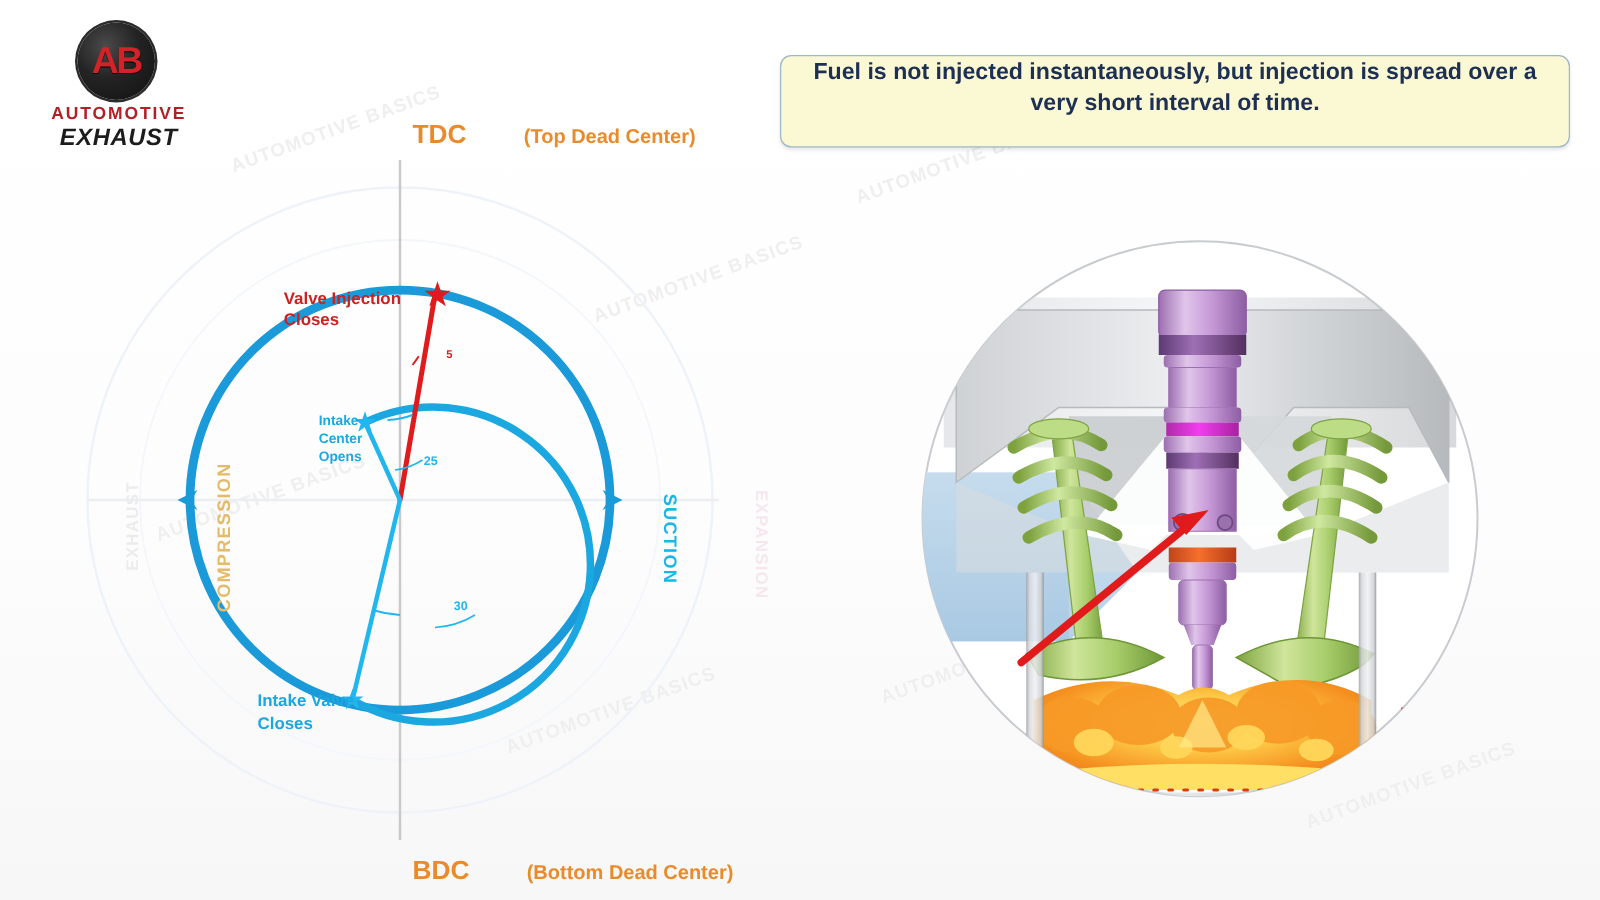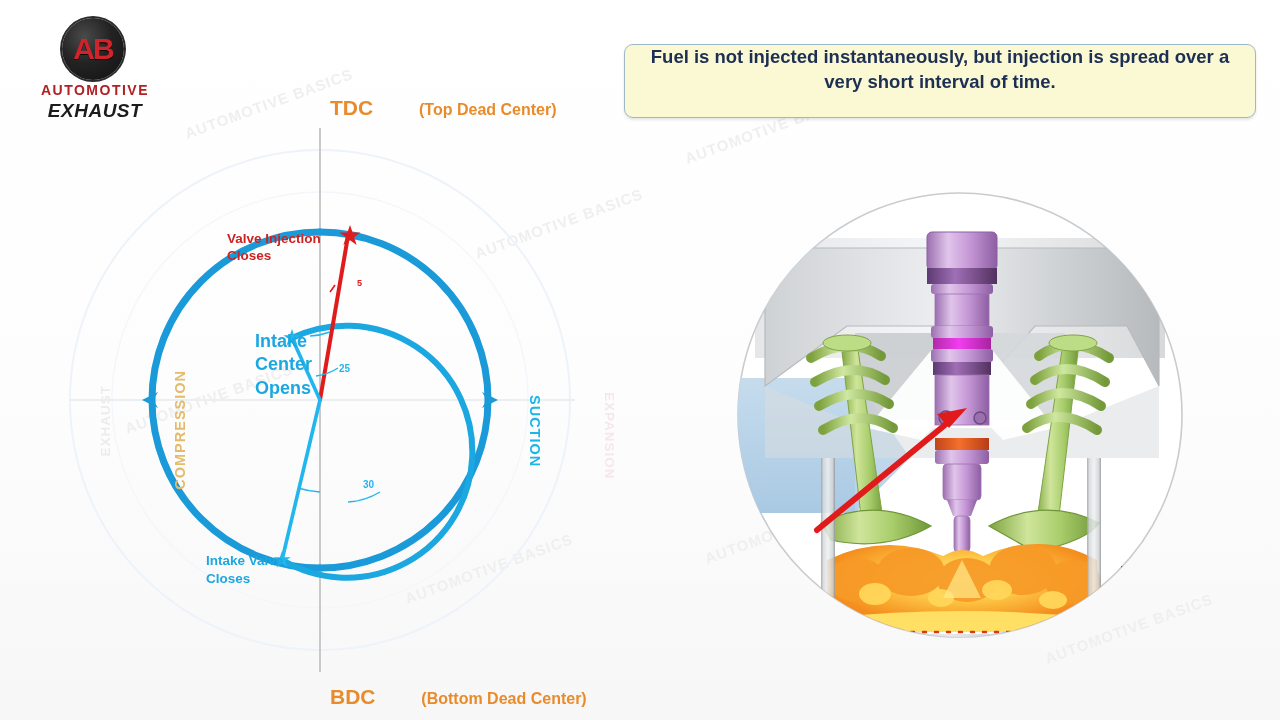--- a/index.html
+++ b/index.html
@@ -42,21 +42,21 @@
   
   #diagram{position:absolute;left:30px;top:40px;width:580px;height:660px;}
   #diagram svg{display:block;}
 
   .lbl{position:absolute;font-weight:700;user-select:none;}
   #tdc{left:300px;top:56px;font-size:21px;color:#e98b2a;white-space:nowrap;}
   #bdc{left:300px;top:645px;font-size:21px;color:#e98b2a;white-space:nowrap;}
   .dcsmall{font-size:16px;margin-left:40px;}
 
   #fi-lbl{left:197px;top:191px;font-size:13.5px;color:#cc2222;line-height:1.25;}
-  #ivo-lbl{left:225px;top:290px;font-size:18px;color:#1ba7e0;line-height:1.3;}
+  #ivo-lbl{left:225px;top:290px;font-size:11px;color:#1ba7e0;line-height:1.3;}
   #ivc-lbl{left:176px;top:512px;font-size:13.5px;color:#1ba7e0;line-height:1.3;}
 
   #compression{left:142px;top:330px;font-size:14.5px;color:#e3bb6a;letter-spacing:1px;
       writing-mode:vertical-rl;transform:rotate(180deg);}
   #suction{left:497px;top:355px;font-size:14.5px;color:#1bb6e8;letter-spacing:1px;
       writing-mode:vertical-rl;}
   #exhaust{left:68px;top:345px;font-size:13.5px;color:#ececec;letter-spacing:1px;
       writing-mode:vertical-rl;transform:rotate(180deg);}
   #expansion{left:572px;top:352px;font-size:13.5px;color:#f6e7ef;letter-spacing:1px;
       writing-mode:vertical-rl;}

